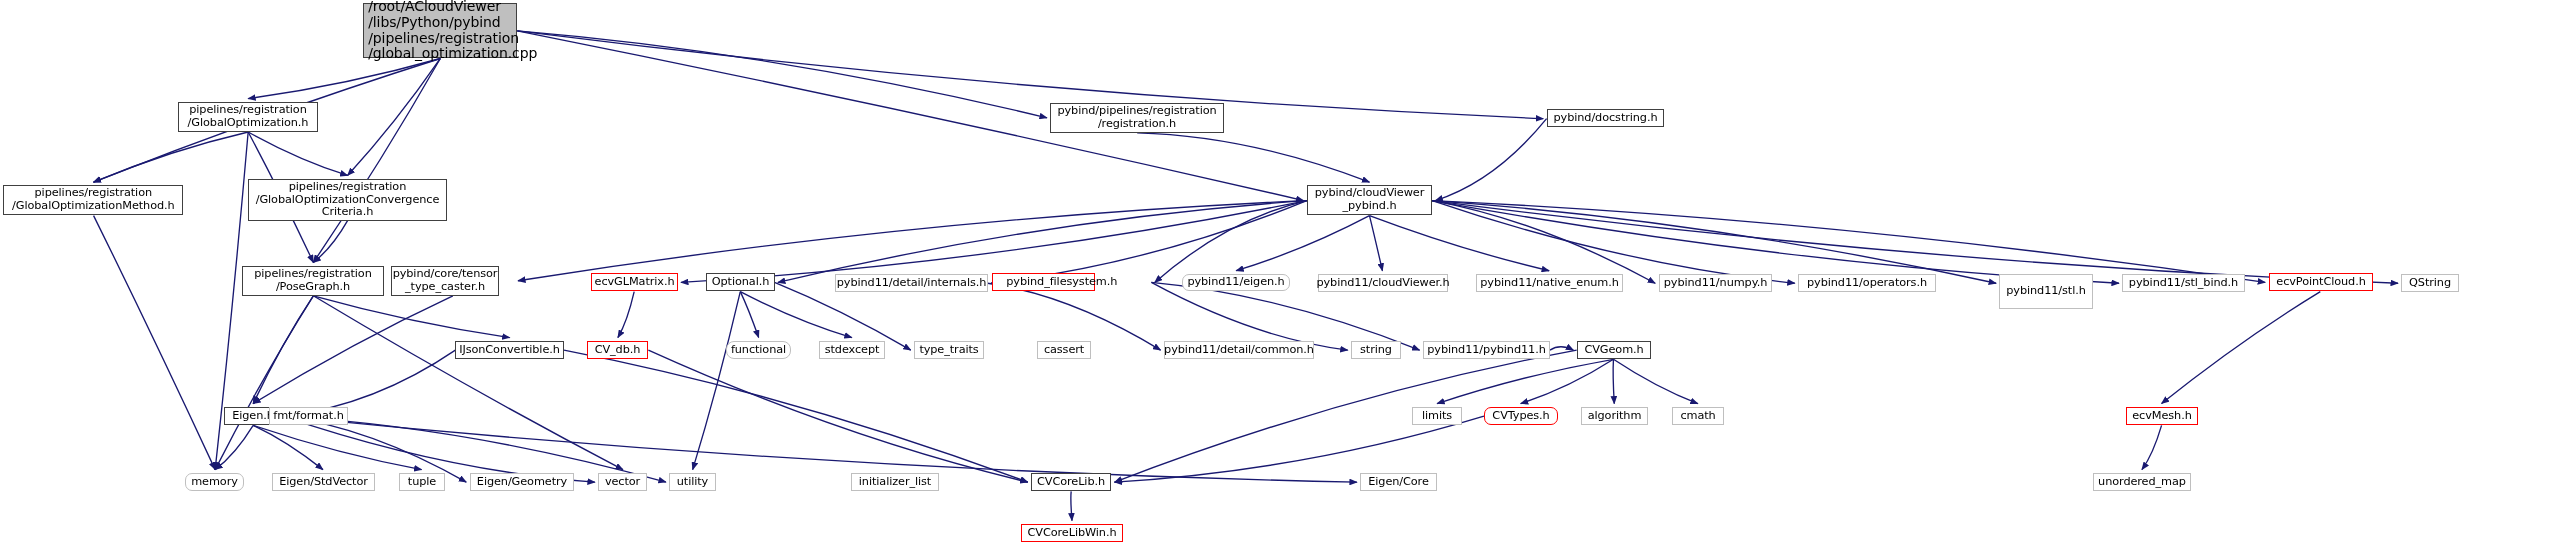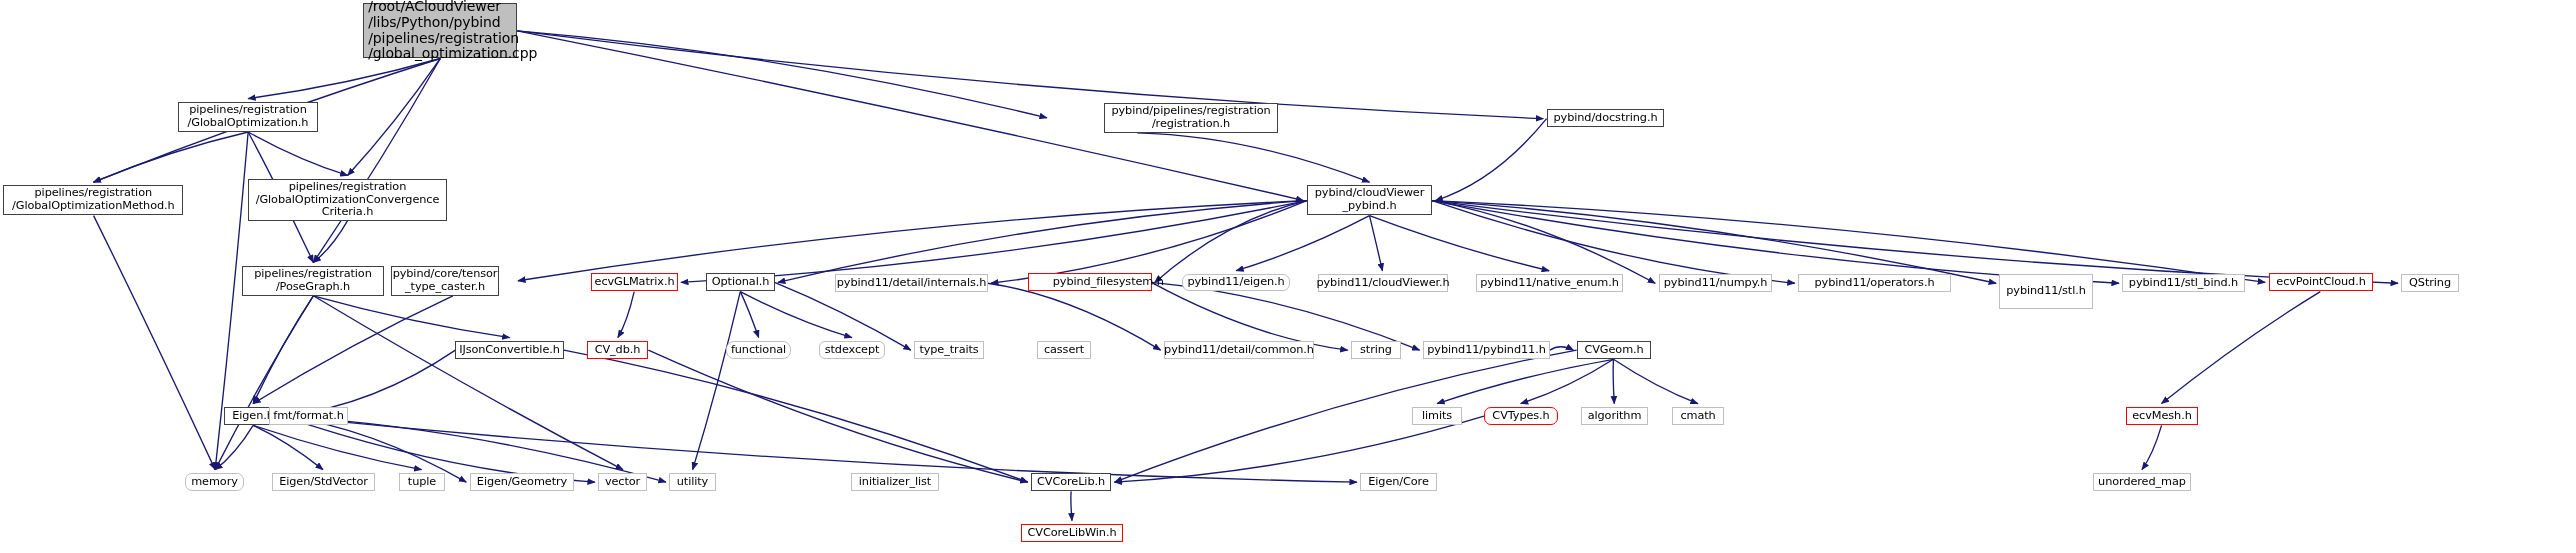--- a/index.html
+++ b/index.html
@@ -119,46 +119,46 @@
 /libs/Python/pybind
 /pipelines/registration
 /global_optimization.cpp</div>
       <div class="node hdr" style="left: 178px; top: 102px; width: 140px; height: 30px;">pipelines/registration
 /GlobalOptimization.h</div>
       <div class="node hdr" style="left: 3.3px; top: 185px; width: 180px; height: 30px;">pipelines/registration
 /GlobalOptimizationMethod.h</div>
       <div class="node hdr" style="left: 248px; top: 179px; width: 199px; height: 42px;">pipelines/registration
 /GlobalOptimizationConvergence
 Criteria.h</div>
-      <div class="node hdr" style="left: 1104px; top: 103px; width: 174px; height: 30px; text-align: center;">pybind/pipelines/registration
+      <div class="node hdr" style="left: 1050px; top: 103px; width: 174px; height: 30px; text-align: center;">pybind/pipelines/registration
 /registration.h</div>
       <div class="node hdr" style="left: 1547px; top: 109px; width: 117px; height: 18.4px;">pybind/docstring.h</div>
       <div class="node hdr" style="left: 1307px; top: 185px; width: 125px; height: 30px;">pybind/cloudViewer
 _pybind.h</div>
       <div class="node hdr" style="left: 242px; top: 266px; width: 142px; height: 30px;">pipelines/registration
 /PoseGraph.h</div>
       <div class="node hdr" style="left: 391px; top: 266px; width: 108px; height: 30px;">pybind/core/tensor
 _type_caster.h</div>
       <div class="node red" style="left: 591px; top: 273px; width: 87px; height: 18.4px;">ecvGLMatrix.h</div>
       <div class="node hdr" style="left: 706px; top: 273px; width: 69px; height: 18.4px;">Optional.h</div>
       <div class="node" style="left: 835px; top: 274px; width: 153px; height: 18.4px;">pybind11/detail/internals.h</div>
-      <div class="node red" style="left: 1028px; top: 273px; width: 124px; height: 18.4px; padding-left: 39px;">pybind_filesystem.h</div>
+      <div class="node red" style="left: 992px; top: 273px; width: 103px; height: 18.4px; padding-left: 39px;">pybind_filesystem.h</div>
       <div class="node" style="left: 1182px; top: 274px; width: 108px; height: 17px; border-radius: 7px;">pybind11/eigen.h</div>
       <div class="node" style="left: 1318px; top: 274px; width: 130px; height: 18.4px;">pybind11/cloudViewer.h</div>
       <div class="node" style="left: 1476px; top: 274px; width: 147px; height: 18.4px;">pybind11/native_enum.h</div>
       <div class="node" style="left: 1659px; top: 274px; width: 113px; height: 18.4px;">pybind11/numpy.h</div>
-      <div class="node" style="left: 1798px; top: 274px; width: 153px; height: 18.4px;">pybind11/operators.h</div>
+      <div class="node" style="left: 1798px; top: 274px; width: 138px; height: 18.4px;">pybind11/operators.h</div>
       <div class="node" style="left: 1999px; top: 274px; width: 94px; height: 35px;">pybind11/stl.h</div>
       <div class="node" style="left: 2122px; top: 274px; width: 123px; height: 18.4px;">pybind11/stl_bind.h</div>
       <div class="node red" style="left: 2269px; top: 273px; width: 104px; height: 18.4px;">ecvPointCloud.h</div>
       <div class="node" style="left: 2401px; top: 274px; width: 58px; height: 18.4px;">QString</div>
       <div class="node hdr" style="left: 455px; top: 341px; width: 109px; height: 18.4px;">IJsonConvertible.h</div>
       <div class="node red" style="left: 587px; top: 341px; width: 61px; height: 18.4px;">CV_db.h</div>
       <div class="node" style="left: 726px; top: 341px; width: 65px; height: 18.4px; border-radius: 8px;">functional</div>
-      <div class="node" style="left: 819px; top: 341px; width: 66px; height: 18.4px; border-radius: 6px;">stdexcept</div>
+      <div class="node" style="left: 819px; top: 341px; width: 66px; height: 18.4px;">stdexcept</div>
       <div class="node" style="left: 914px; top: 341px; width: 70px; height: 18.4px;">type_traits</div>
       <div class="node" style="left: 1037px; top: 341px; width: 54px; height: 18.4px;">cassert</div>
       <div class="node" style="left: 1164px; top: 341px; width: 150px; height: 18.4px;">pybind11/detail/common.h</div>
       <div class="node" style="left: 1351px; top: 341px; width: 50px; height: 18.4px;">string</div>
       <div class="node" style="left: 1423px; top: 341px; width: 127px; height: 18.4px;">pybind11/pybind11.h</div>
       <div class="node hdr" style="left: 1577px; top: 341px; width: 74px; height: 18.4px;">CVGeom.h</div>
       <div class="node hdr" style="left: 224px; top: 407px; width: 58px; height: 18.4px;">Eigen.h</div>
       <div class="node" style="left: 269px; top: 407px; width: 79px; height: 18.4px;">fmt/format.h</div>
       <div class="node" style="left: 1412px; top: 407px; width: 50px; height: 18.4px;">limits</div>
       <div class="node red" style="left: 1484px; top: 407px; width: 74px; height: 18.4px; border-radius: 7px;">CVTypes.h</div>

